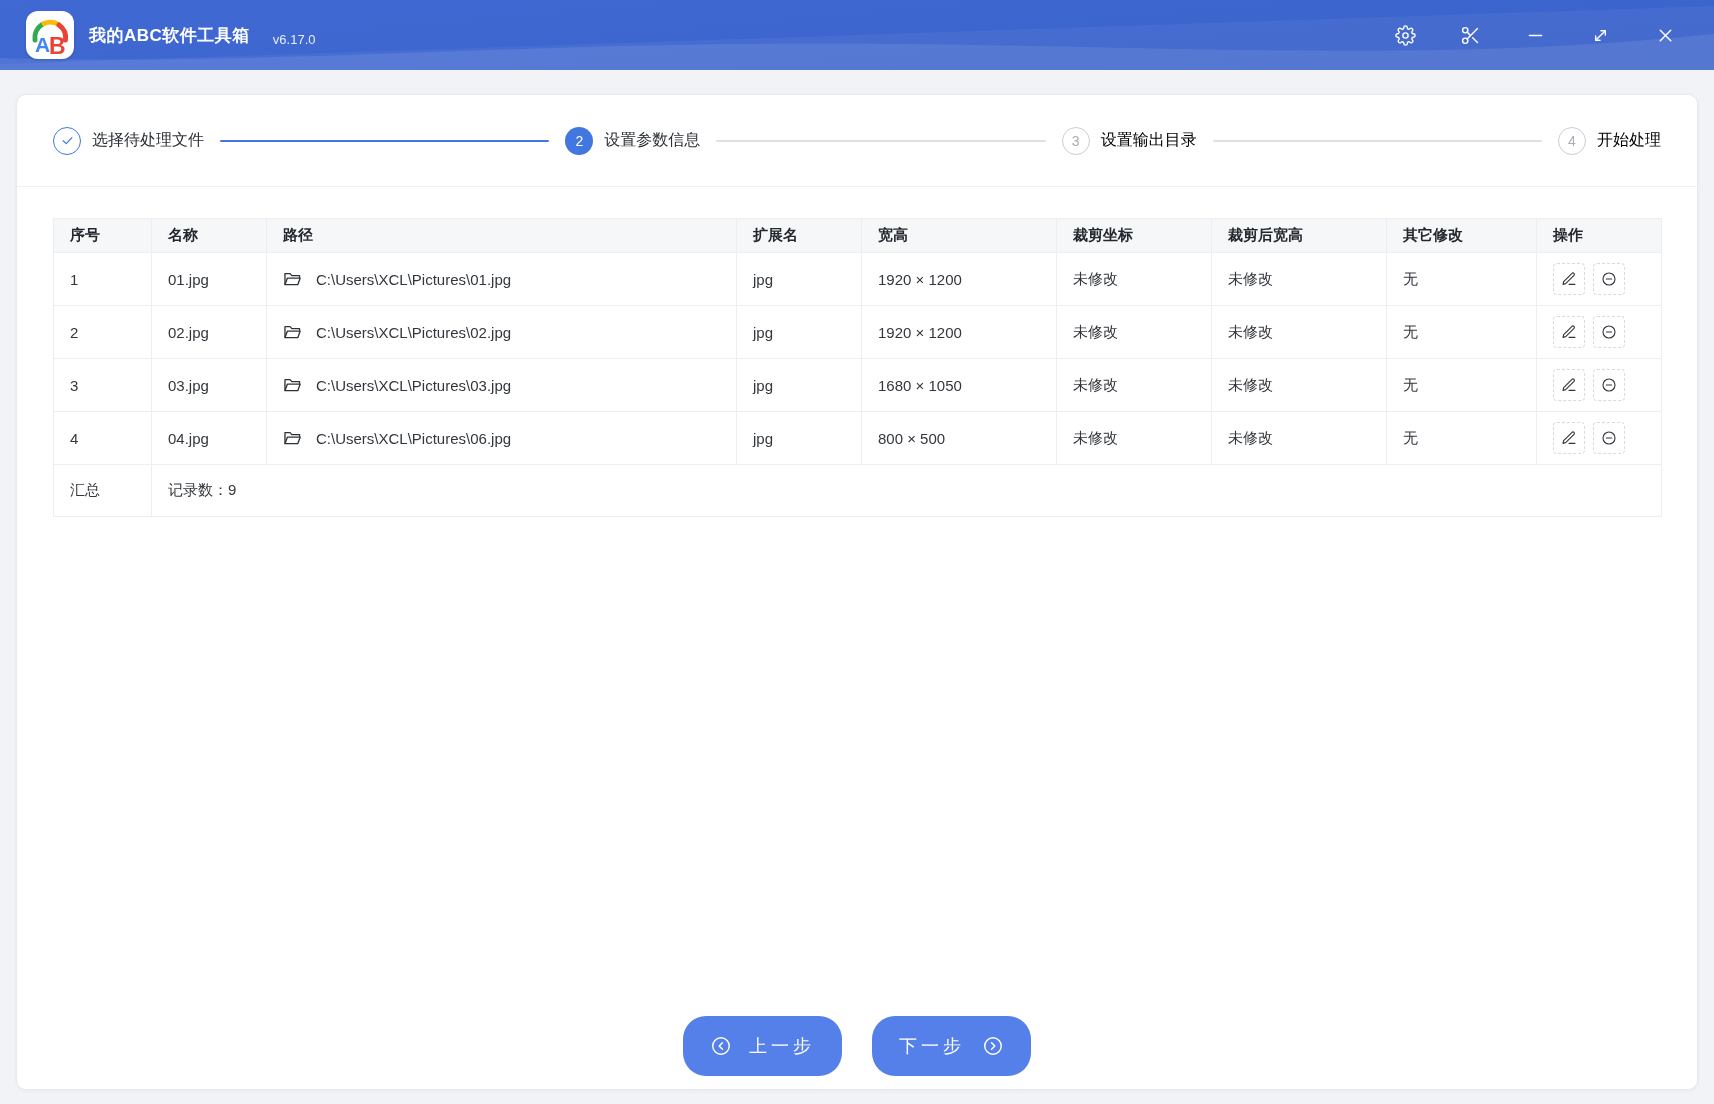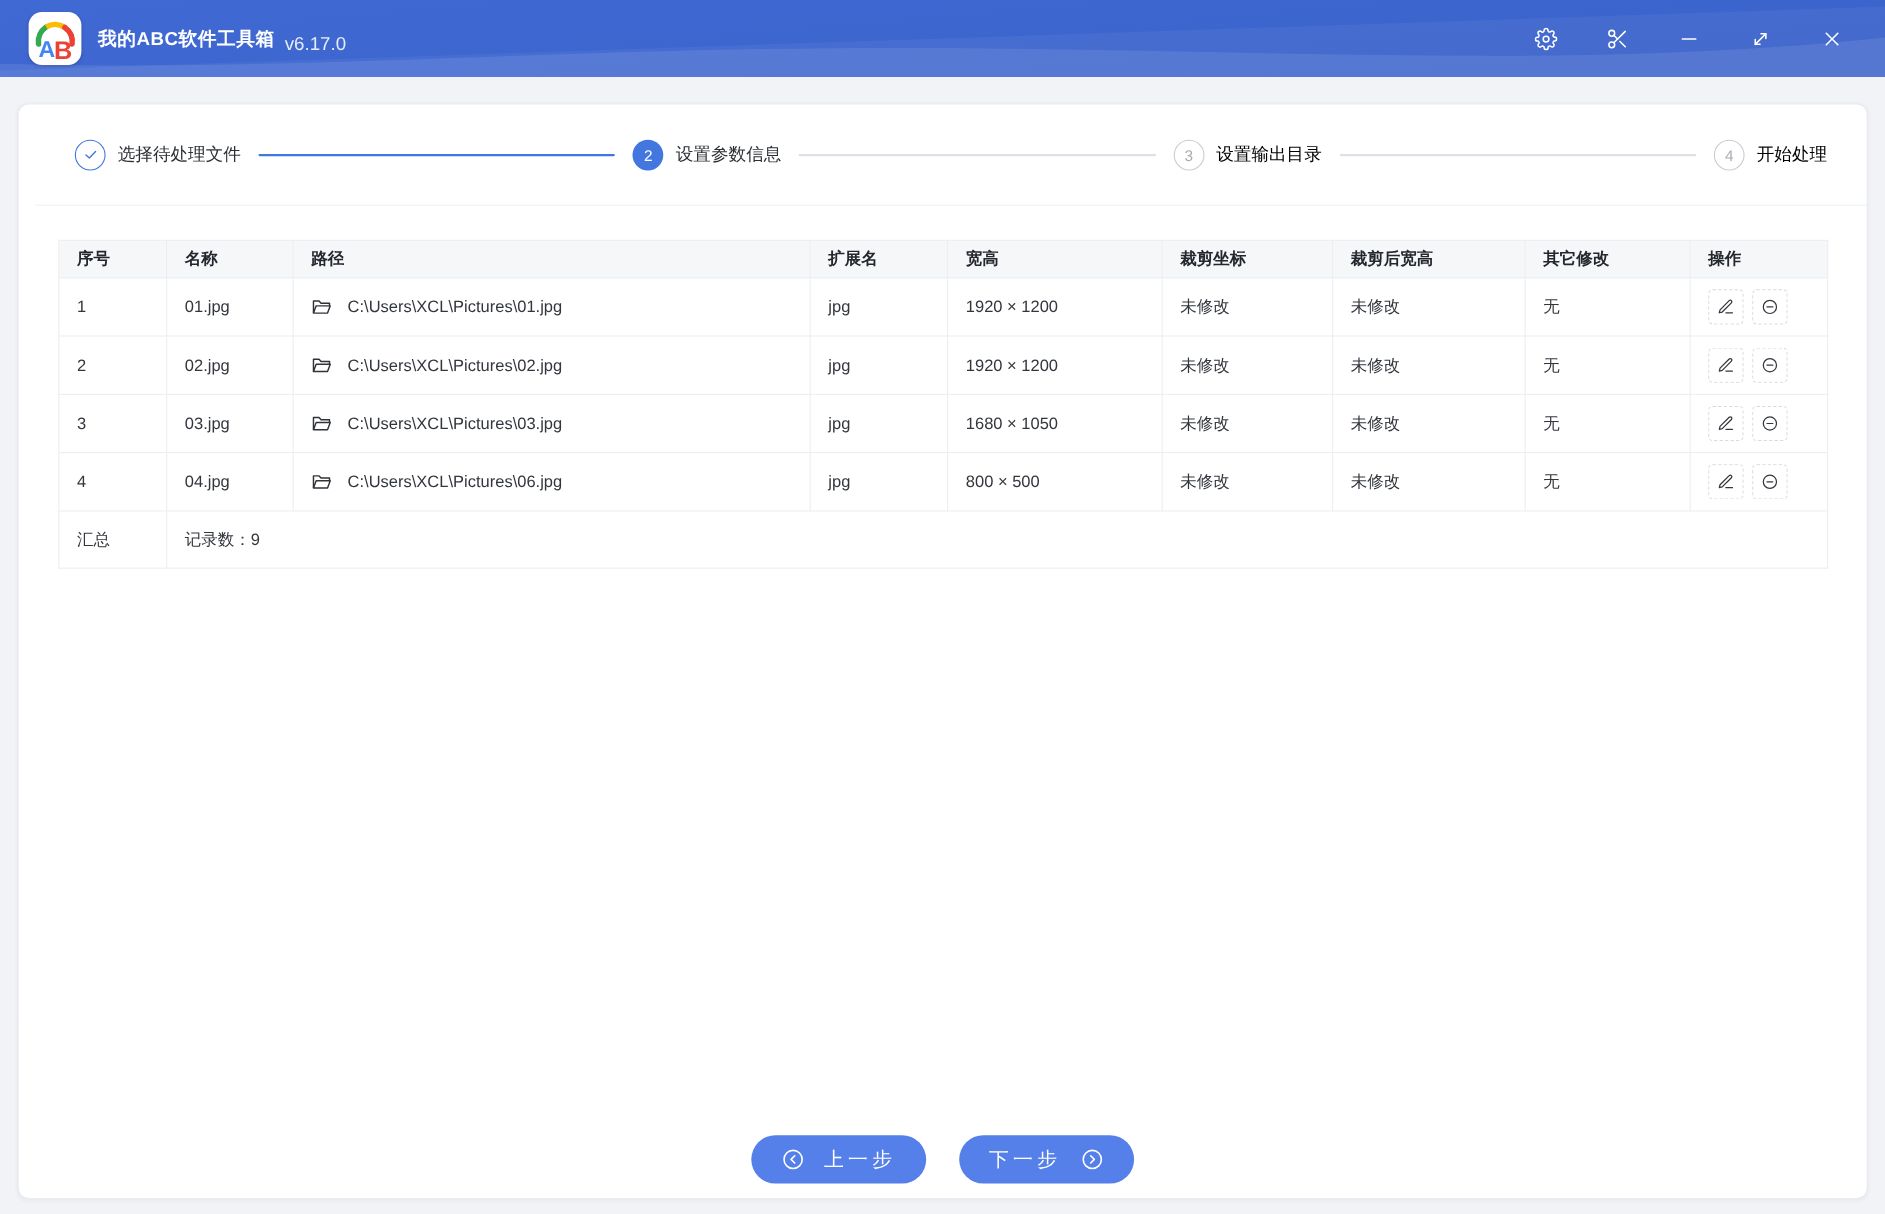--- a/index.html
+++ b/index.html
@@ -12,21 +12,21 @@
     background:linear-gradient(175deg,#4069d3 0%, #3a62ca 100%);
     display:flex; align-items:center; padding:0 26px;
   }
   .titlebar-wave{ position:absolute; left:0; top:0; width:100%; height:70px; pointer-events:none; }
   .logo{
     position:relative; width:48px; height:48px; background:#fff; border-radius:12px;
     flex:none; z-index:2; box-shadow:0 1px 3px rgba(0,0,0,.18);
   }
   .logo svg{ width:48px; height:48px; display:block; }
   .app-name{ z-index:2; color:#fff; font-size:17px; font-weight:700; margin-left:15px; letter-spacing:.5px; }
-  .app-version{ z-index:2; color:rgba(255,255,255,.88); font-size:17px; margin-left:9px; margin-top:9px; }
+  .app-version{ z-index:2; color:rgba(255,255,255,.88); font-size:13px; margin-left:23px; margin-top:9px; }
   .titlebar-actions{ z-index:2; margin-left:auto; display:flex; align-items:center; gap:27px; padding-right:4px; }
   .tb-btn{ width:38px; height:38px; background:transparent; border:none; display:flex; align-items:center; justify-content:center; cursor:pointer; }
   .tb-btn svg{ width:21px; height:21px; stroke:#fff; fill:none; stroke-width:1.6; stroke-linecap:round; stroke-linejoin:round; }
 
   
   .card{
     position:relative; width:1682px; height:996px; margin:24px auto 0 16px;
     background:#fff; border:1px solid #e8eaee; border-radius:10px;
     box-shadow:0 1px 4px rgba(20,40,90,.05);
   }
@@ -39,21 +39,21 @@
   }
   .back-btn svg{ width:14px; height:14px; stroke:#fff; fill:none; stroke-width:2; stroke-linecap:round; stroke-linejoin:round; }
   .page-title{ font-size:19px; font-weight:700; color:#181b20; margin-left:30px; }
   .clear-btn{
     margin-left:auto; height:39px; padding:0 21px; background:#fff; border:1px solid #F34B4B; border-radius:4px;
     color:#F34B4B; font-size:15px; display:inline-flex; align-items:center; gap:11px; cursor:pointer; font-family:inherit;
   }
   .clear-btn svg{ width:13px; height:13px; stroke:#F34B4B; fill:none; stroke-width:2; stroke-linecap:round; }
 
   
-  .stepper{ height:92px; display:flex; align-items:center; padding:0 36px; border-bottom:1px solid #eef0f3;margin-left:15px; }
+  .stepper{ height:92px; display:flex; align-items:center; padding:0 36px; border-bottom:1px solid #eef0f3; }
   .step{ display:flex; align-items:center; gap:11px; flex:none; cursor:default; }
   .step-circle{
     width:28px; height:28px; border-radius:50%; display:flex; align-items:center; justify-content:center;
     font-size:14px; flex:none; background:#fff;
   }
   .step.done .step-circle{ border:1.5px solid #4277E0; }
   .step.done .step-circle svg{ width:15px; height:15px; stroke:#4277E0; fill:none; stroke-width:2; stroke-linecap:round; stroke-linejoin:round; }
   .step.active .step-circle{ background:#4277E0; color:#fff; }
   .step.pending .step-circle{ border:1px solid #C9CCD3; color:#A9ACB2; }
   .step-label{ font-size:16px; color:#2b2f36; }
@@ -73,21 +73,21 @@
   td.op-td{ padding:0 16px; }
   .icon-btn{
     width:32px; height:32px; background:#fff; border:1px dashed #D8DADD; border-radius:4px;
     display:flex; align-items:center; justify-content:center; cursor:pointer;
   }
   .icon-btn svg{ width:16px; height:16px; stroke:#33373d; fill:none; stroke-width:1.7; stroke-linecap:round; stroke-linejoin:round; }
 
   
   .footer{ position:absolute; left:0; right:0; bottom:13px; display:flex; justify-content:center; gap:30px; }
   .nav-btn{
-    height:44px; border:none; border-radius:23px; background:#5580E9; color:#fff; font-size:18px;
+    height:60px; border:none; border-radius:23px; background:#5580E9; color:#fff; font-size:18px;
     display:inline-flex; align-items:center; gap:17px; padding:0 27px; cursor:pointer; font-family:inherit;
     letter-spacing:4px;
   }
   .nav-btn svg{ width:22px; height:22px; stroke:#fff; fill:none; stroke-width:1.6; stroke-linecap:round; stroke-linejoin:round; flex:none; }
 </style>
 </head>
 <body>
 
 <div class="titlebar">
   <svg class="titlebar-wave" viewBox="0 0 1714 70" preserveAspectRatio="none">

